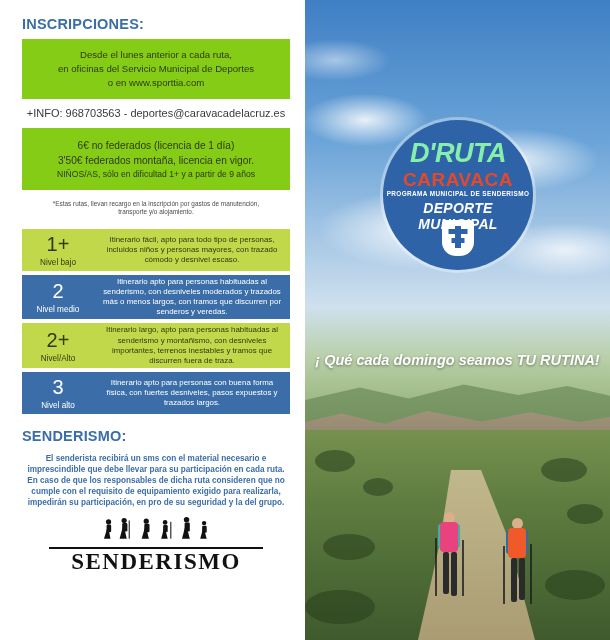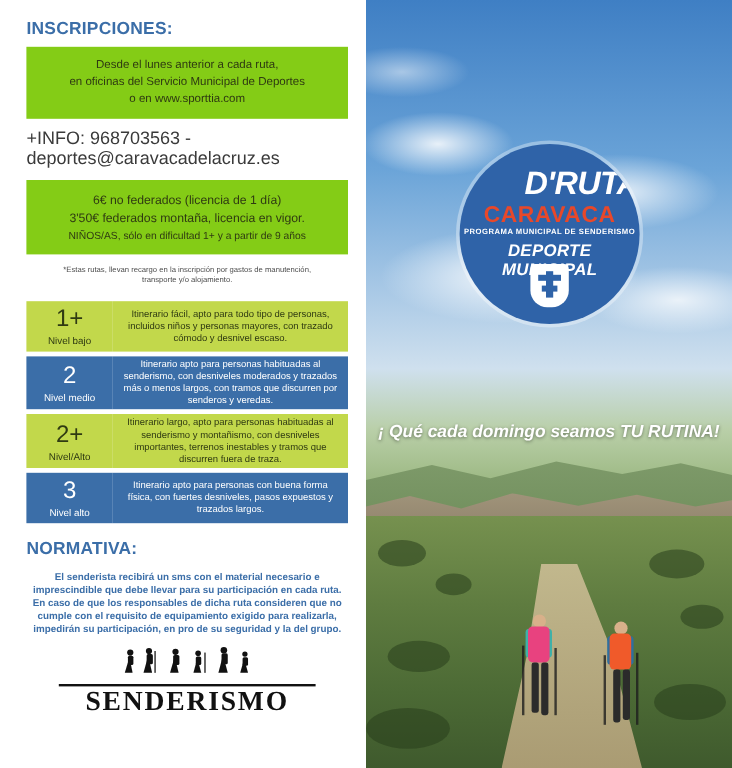--- a/index.html
+++ b/index.html
@@ -56,22 +56,22 @@
   .block-green .small {
     font-size: 8.4px;
   }
 
   .inscripciones-box {
     width: 268px;
     margin-bottom: 3px;
   }
   .contact-line {
     width: 268px;
-    text-align: left;
-    font-size: 15px;
+    text-align: center;
+    font-size: 11px;
     color: #3a3a3a;
     padding: 5px 0 9px 0;
   }
 
   .precios-box {
     width: 268px;
     margin-bottom: 4px;
     padding: 11px 10px 9px 10px;
   }
   .precios-box .line {
@@ -218,22 +218,22 @@
     height: 150px;
     border-radius: 50%;
     background: #2f63a8;
     box-shadow: 0 0 0 3px rgba(255,255,255,0.35);
     overflow: hidden;
   }
   .logo-ruta {
     position: absolute;
     left: 0; top: 18px;
     width: 150px;
-    text-align: right;
-    color: #ffffff;
+    text-align: center;
+    color: #86efac;
     font-size: 27px;
     font-weight: bold;
     font-style: italic;
     letter-spacing: -0.5px;
   }
   .logo-caravaca {
     position: absolute;
     left: 0; top: 49px;
     width: 150px;
     text-align: center;
@@ -434,21 +434,21 @@
       <div class="level-row lv-blue">
         <div class="level-badge">
           <div class="level-num">3</div>
           <div class="level-name">Nivel alto</div>
         </div>
         <div class="level-desc">Itinerario apto para personas con buena forma física, con fuertes desniveles, pasos expuestos y trazados largos.</div>
       </div>
 
     </div>
 
-    <div class="section-title normativa-title">NORMATIVA:</div>
+    <div class="section-title normativa-title">SENDERISMO:</div>
     <div class="normativa-text">El senderista recibirá un sms con el material necesario e imprescindible que debe llevar para su participación en cada ruta. En caso de que los responsables de dicha ruta consideren que no cumple con el requisito de equipamiento exigido para realizarla, impedirán su participación, en pro de su seguridad y la del grupo.</div>
 
     <div class="senderismo-logo">
       <svg class="hiker-mark" viewBox="0 0 200 40" width="200" height="26">
         <g fill="#111">
           <path d="M20 38 L26 18 L30 38 Z"></path>
           <circle cx="27" cy="12" r="4"></circle>
           <rect x="24" y="16" width="7" height="12" rx="2"></rect>
           <path d="M44 38 L50 16 L55 38 Z"></path>
           <circle cx="51" cy="10" r="4"></circle>

